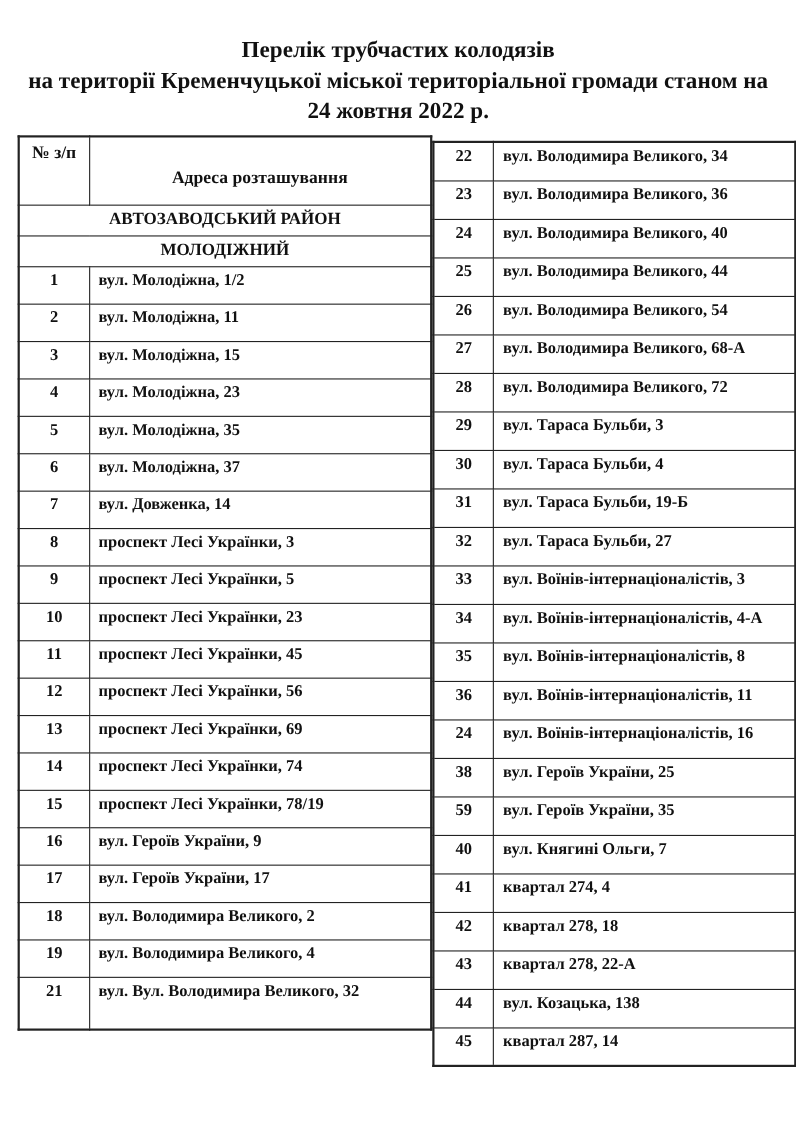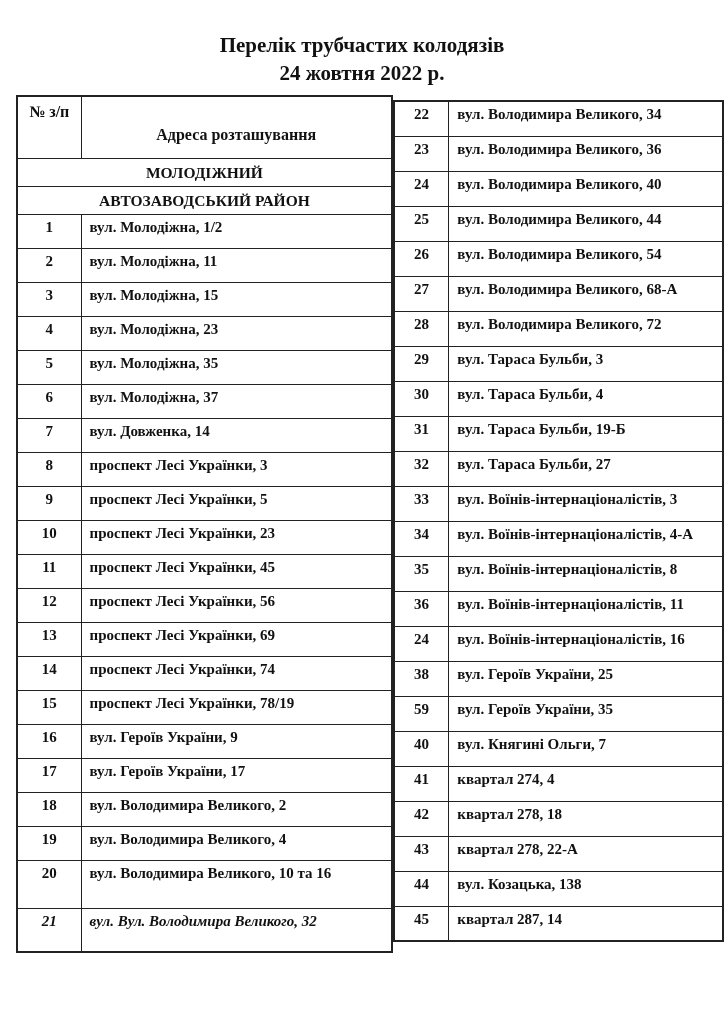--- a/index.html
+++ b/index.html
@@ -81,42 +81,43 @@
     padding: 3px 4px 0 8px;
     white-space: nowrap;
     overflow: hidden;
   }
 </style>
 </head>
 <body>
 
 <div class="title-block">
   <div>Перелік трубчастих колодязів</div>
+  <div>на території Кременчуцької міської територіальної громади станом на</div>
   <div>24 жовтня 2022 р.</div>
 </div>
 
 <div class="tables-container">
 
   <table class="tbl-left">
     <colgroup>
         <col class="c-num">
         <col class="c-addr">
       </colgroup>
     <thead>
       <tr>
         <td class="hdr-num">№ з/п</td>
         <td class="hdr-addr">Адреса розташування</td>
       </tr>
     </thead>
     <tbody class="sections">
       <tr>
-        <td colspan="2">МОЛОДІЖНИЙ</td>
+        <td colspan="2">АВТОЗАВОДСЬКИЙ РАЙОН</td>
       </tr>
       <tr>
-        <td colspan="2">АВТОЗАВОДСЬКИЙ РАЙОН</td>
+        <td colspan="2">МОЛОДІЖНИЙ</td>
       </tr>
     </tbody>
     <tbody class="data">
         <tr>
           <td class="num">1</td>
           <td class="addr">вул. Молодіжна, 1/2</td>
         </tr>
         <tr>
           <td class="num">2</td>
           <td class="addr">вул. Молодіжна, 11</td>
@@ -181,24 +182,20 @@
           <td class="num">17</td>
           <td class="addr">вул. Героїв України, 17</td>
         </tr>
         <tr>
           <td class="num">18</td>
           <td class="addr">вул. Володимира Великого, 2</td>
         </tr>
         <tr>
           <td class="num">19</td>
           <td class="addr">вул. Володимира Великого, 4</td>
-        </tr>
-        <tr>
-          <td class="num">20</td>
-          <td class="addr">вул. Володимира Великого, 10 та 16</td>
         </tr>
         <tr>
           <td class="num">21</td>
           <td class="addr">вул. Вул. Володимира Великого, 32</td>
         </tr>
       </tbody>
   </table>
 
   <table class="tbl-right">
     <colgroup>

